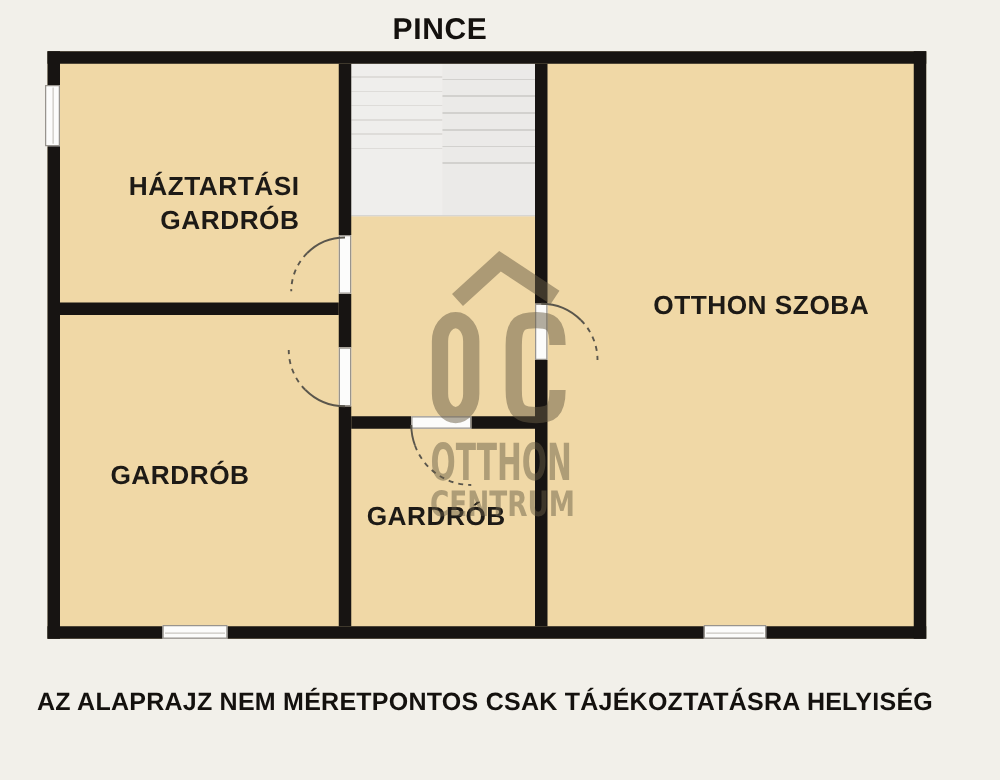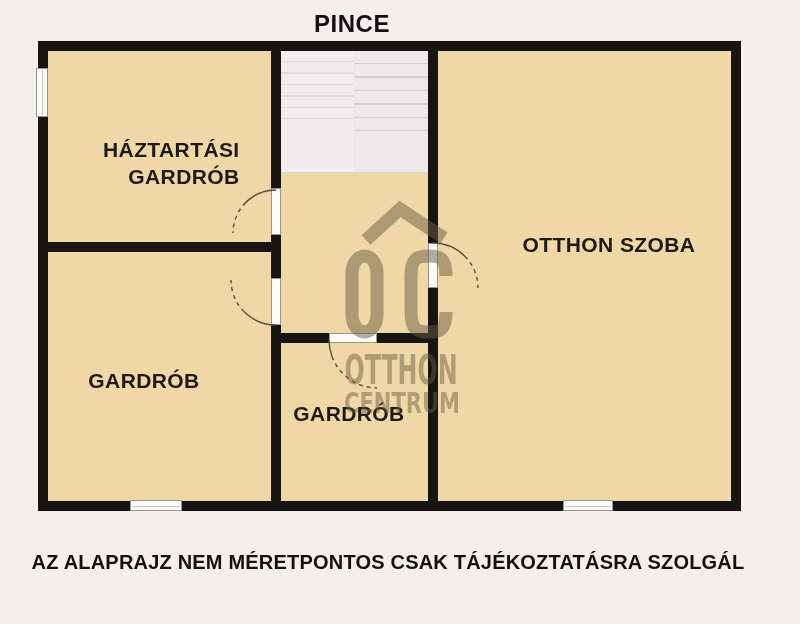--- a/index.html
+++ b/index.html
@@ -122,15 +122,15 @@
       <path d="M 366 240 L 400 209 L 444 238"></path>
       <rect x="352" y="256" width="25" height="76" rx="13" ry="17"></rect>
       <path d="M 446 276 C 446 258 440 256 429 256 C 417 256 411 258 411 276 L 411 312 C 411 330 417 332 429 332 C 440 332 446 330 446 312"></path>
     </g>
     <g fill="rgba(103,92,68,0.48)" font-family="DejaVu Sans, sans-serif" font-weight="bold" text-anchor="middle">
       <text x="401" y="384" font-size="41" textLength="113" lengthAdjust="spacingAndGlyphs">OTTHON</text>
       <text x="402" y="413" font-size="28" textLength="116" lengthAdjust="spacingAndGlyphs">CENTRUM</text>
     </g>
   </svg>
 
-  <div class="disclaimer">AZ ALAPRAJZ NEM MÉRETPONTOS CSAK TÁJÉKOZTATÁSRA SZOLGÁL</div>
+  <div class="disclaimer">AZ ALAPRAJZ NEM MÉRETPONTOS CSAK TÁJÉKOZTATÁSRA HELYISÉG</div>
 
 </div>
 
 </body></html>

